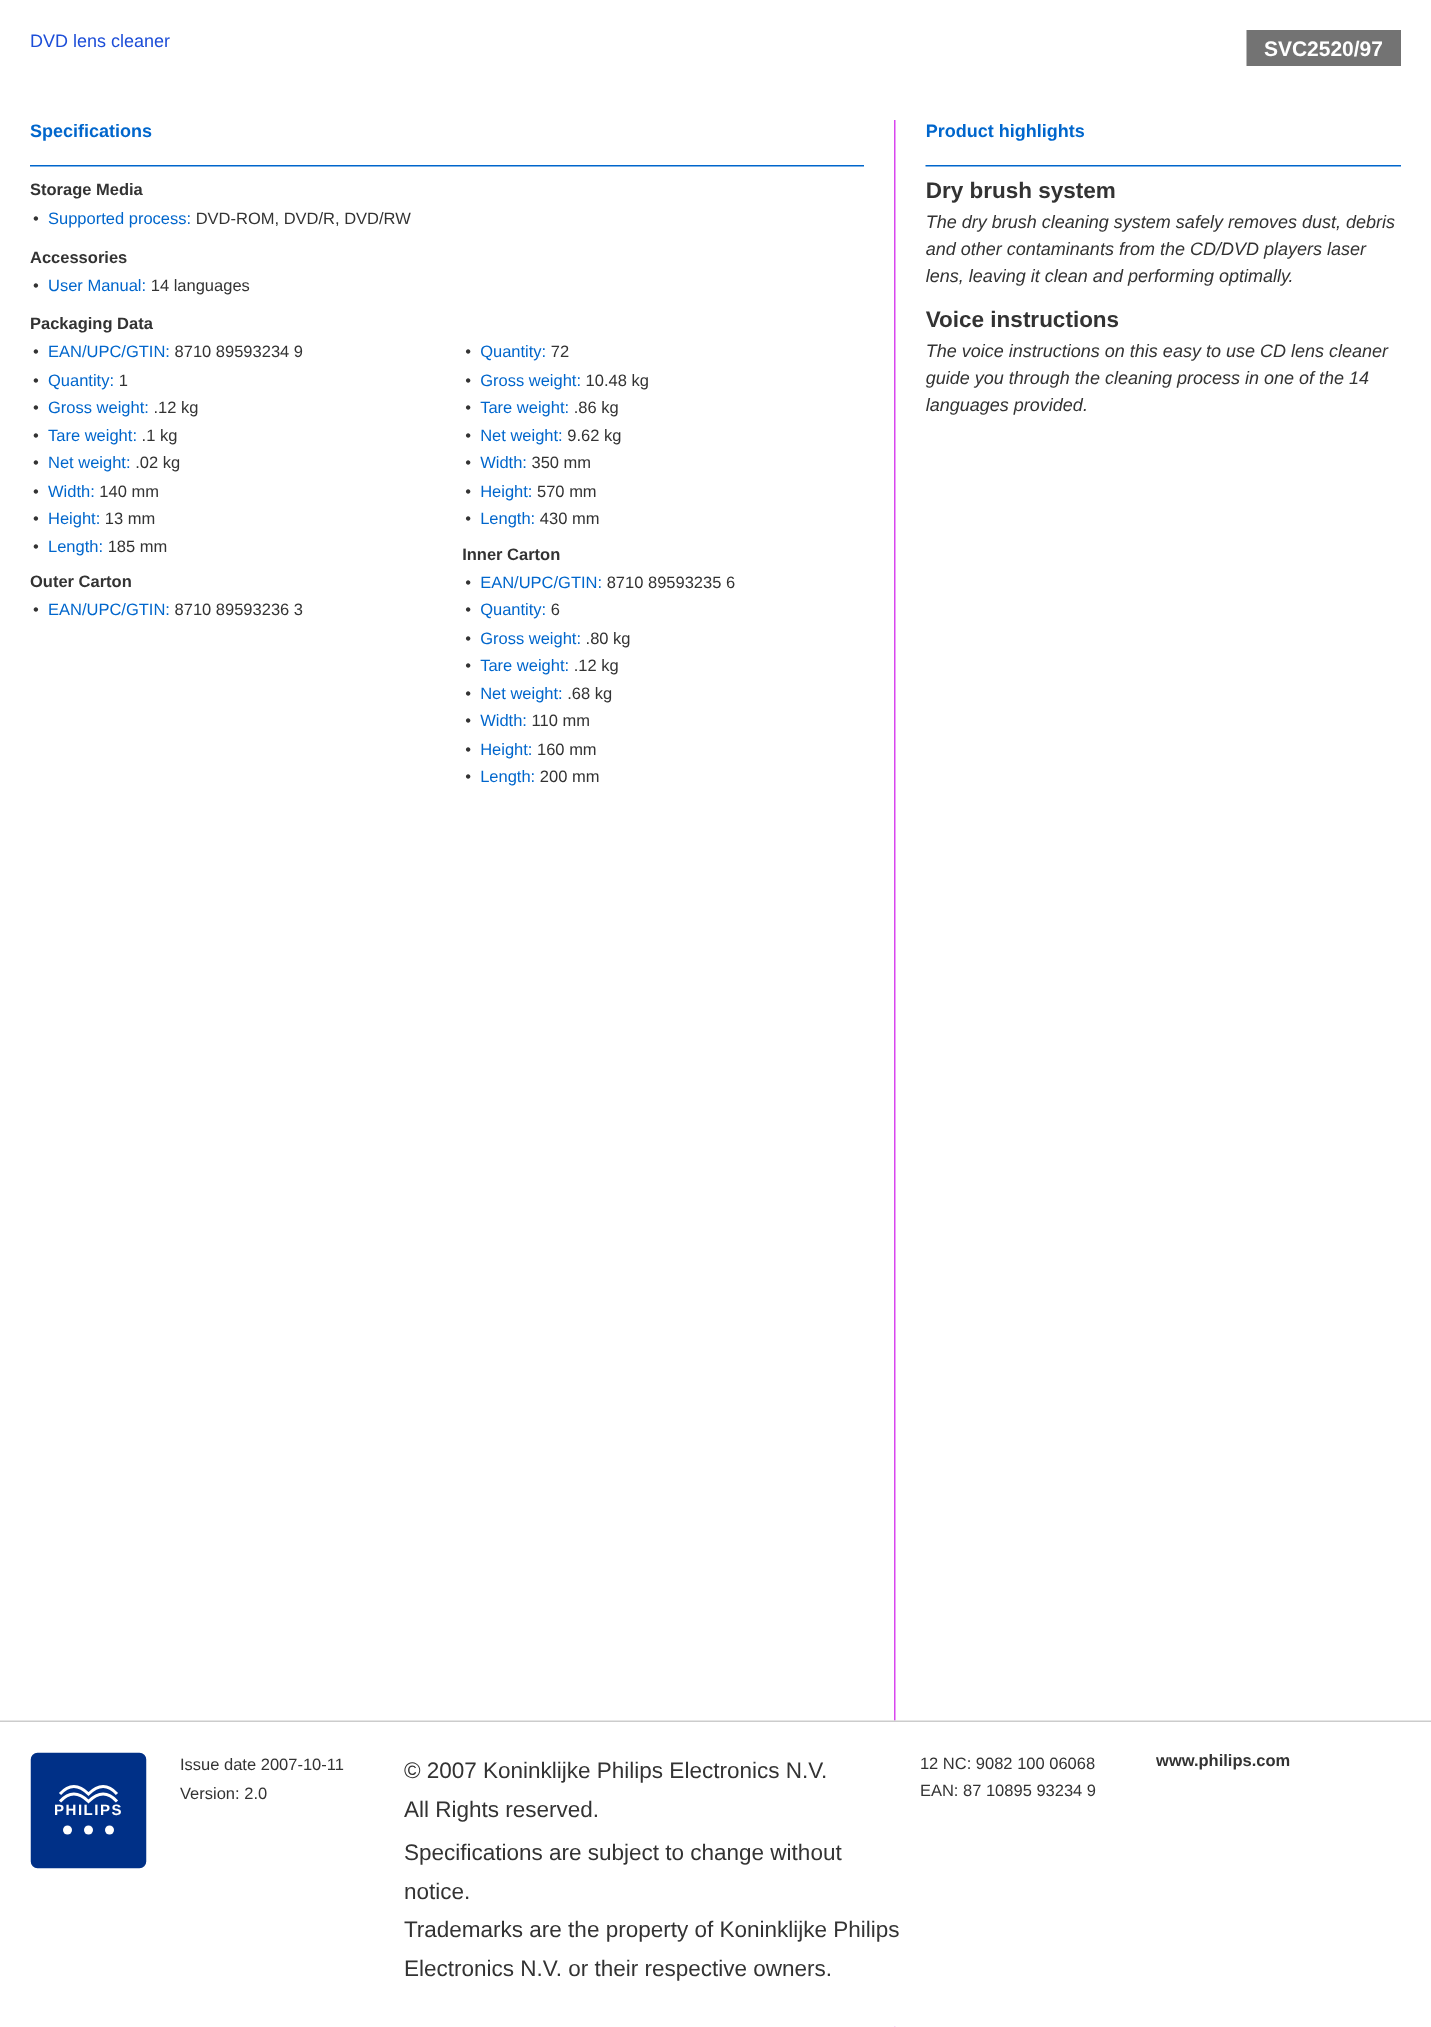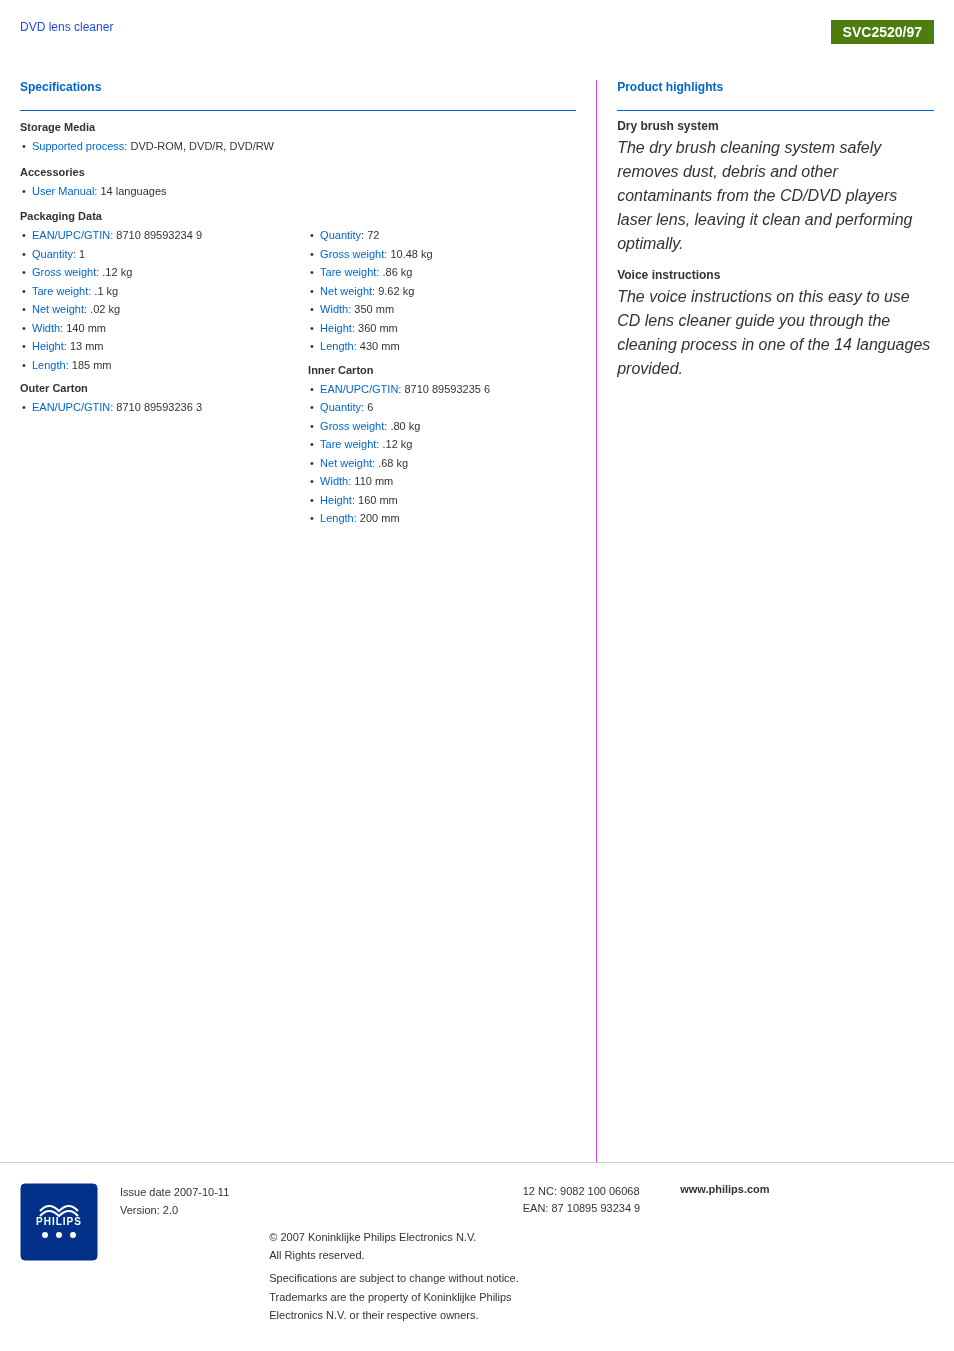--- a/index.html
+++ b/index.html
@@ -40,21 +40,21 @@
     
     .product-title {
       font-size: 12px;
       color: #1d4ed8;
       margin-bottom: 16px;
       font-weight: normal;
     }
 
     
     .model-box {
-      background: #4d7c0f;
+      background: #737373;
       color: #fff;
       font-size: 14px;
       font-weight: bold;
       padding: 4px 12px;
       display: inline-block;
       position: absolute;
       right: 20px;
       top: 20px;
     }
 
@@ -114,27 +114,27 @@
 
     .col-half {
       flex: 1;
     }
 
     .highlight-item {
       margin-bottom: 12px;
     }
 
     .highlight-item-title {
+      font-size: 15px;
+      font-weight: bold;
+      margin-bottom: 3px;
+    }
+
+    .highlight-item-text {
       font-size: 12px;
-      font-weight: bold;
-      margin-bottom: 3px;
-    }
-
-    .highlight-item-text {
-      font-size: 16px;
       font-style: italic;
       line-height: 1.5;
       color: #333;
     }
 
     
     .footer {
       display: flex;
       align-items: flex-start;
       padding: 20px 20px 20px 20px;
@@ -165,24 +165,23 @@
       gap: 40px;
       margin-bottom: 6px;
     }
 
     .footer-meta-left {
       font-size: 11px;
       line-height: 1.7;
     }
 
     .footer-meta-right {
-      font-size: 11px;
+      font-size: 15px;
       line-height: 1.7;
       max-width: 340px;
-      margin-top: 45px;
     }
 
     .footer-bottom {
       display: flex;
       gap: 40px;
     }
 
     .footer-nc {
       font-size: 11px;
       line-height: 1.6;
@@ -261,21 +260,21 @@
           </ul>
         </div>
 
         <div class="col-half">
           <ul class="spec-list">
             <li><span class="spec-label">Quantity:</span><span class="spec-value"> 72</span></li>
             <li><span class="spec-label">Gross weight:</span><span class="spec-value"> 10.48 kg</span></li>
             <li><span class="spec-label">Tare weight:</span><span class="spec-value"> .86 kg</span></li>
             <li><span class="spec-label">Net weight:</span><span class="spec-value"> 9.62 kg</span></li>
             <li><span class="spec-label">Width:</span><span class="spec-value"> 350 mm</span></li>
-            <li><span class="spec-label">Height:</span><span class="spec-value"> 360 mm</span></li>
+            <li><span class="spec-label">Height:</span><span class="spec-value"> 570 mm</span></li>
             <li><span class="spec-label">Length:</span><span class="spec-value"> 430 mm</span></li>
           </ul>
 
           <div class="subsection-title">Inner Carton</div>
           <ul class="spec-list">
             <li><span class="spec-label">EAN/UPC/GTIN:</span><span class="spec-value"> 8710 89593235 6</span></li>
             <li><span class="spec-label">Quantity:</span><span class="spec-value"> 6</span></li>
             <li><span class="spec-label">Gross weight:</span><span class="spec-value"> .80 kg</span></li>
             <li><span class="spec-label">Tare weight:</span><span class="spec-value"> .12 kg</span></li>
             <li><span class="spec-label">Net weight:</span><span class="spec-value"> .68 kg</span></li>

